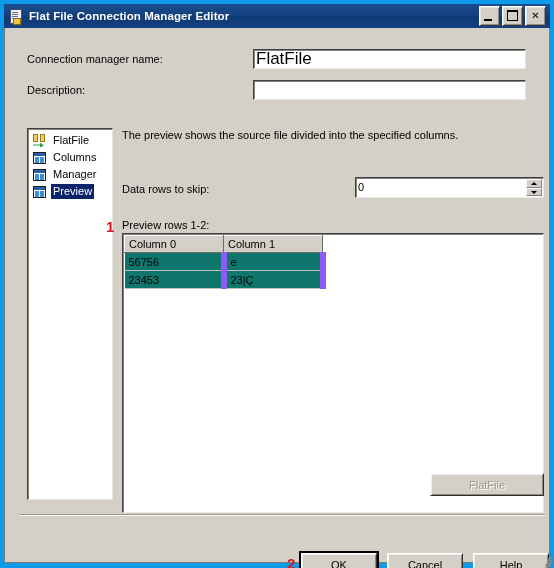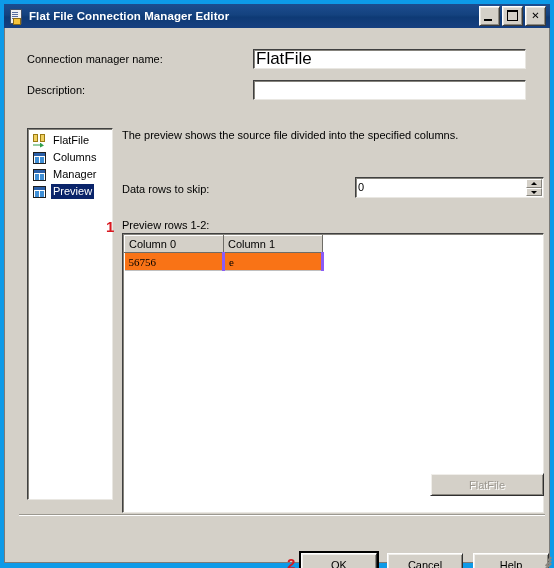--- a/index.html
+++ b/index.html
@@ -361,29 +361,28 @@
     font-weight: normal;
     text-align: left;
     padding: 0 0 0 4px;
     color: #000;
     white-space: nowrap;
   }
   table.grid td {
     width: 99px;
     height: 18px;
     box-sizing: border-box;
-    background: #f97316;
-    border-right: 3px solid #8b5cf6;
+    background: #0f766e;
+    border-right: 6px solid #8b5cf6;
     border-bottom: 1px solid #c0c0c0;
     font-size: 11px;
     padding: 0 0 0 4px;
     color: #000;
     white-space: nowrap;
     overflow: hidden;
-    font-family: Liberation Serif, serif;
   }
 
   
   .btn {
     position: absolute;
     box-sizing: border-box;
     height: 23px;
     background: #d4d0c8;
     border: 1px solid;
     border-color: #ffffff #2f2f2f #2f2f2f #ffffff;
@@ -563,20 +562,24 @@
           <thead>
             <tr>
               <th>Column 0</th>
               <th>Column 1</th>
             </tr>
           </thead>
           <tbody>
             <tr>
               <td>56756</td>
               <td>e</td>
+            </tr>
+            <tr>
+              <td>23453</td>
+              <td>23|Ç</td>
             </tr>
           </tbody>
         </table>
       </div>
 
       <div class="btn refresh disabled">FlatFile</div>
 
       <div class="separator"></div>
 
       <div class="annot annot-2">2</div>

